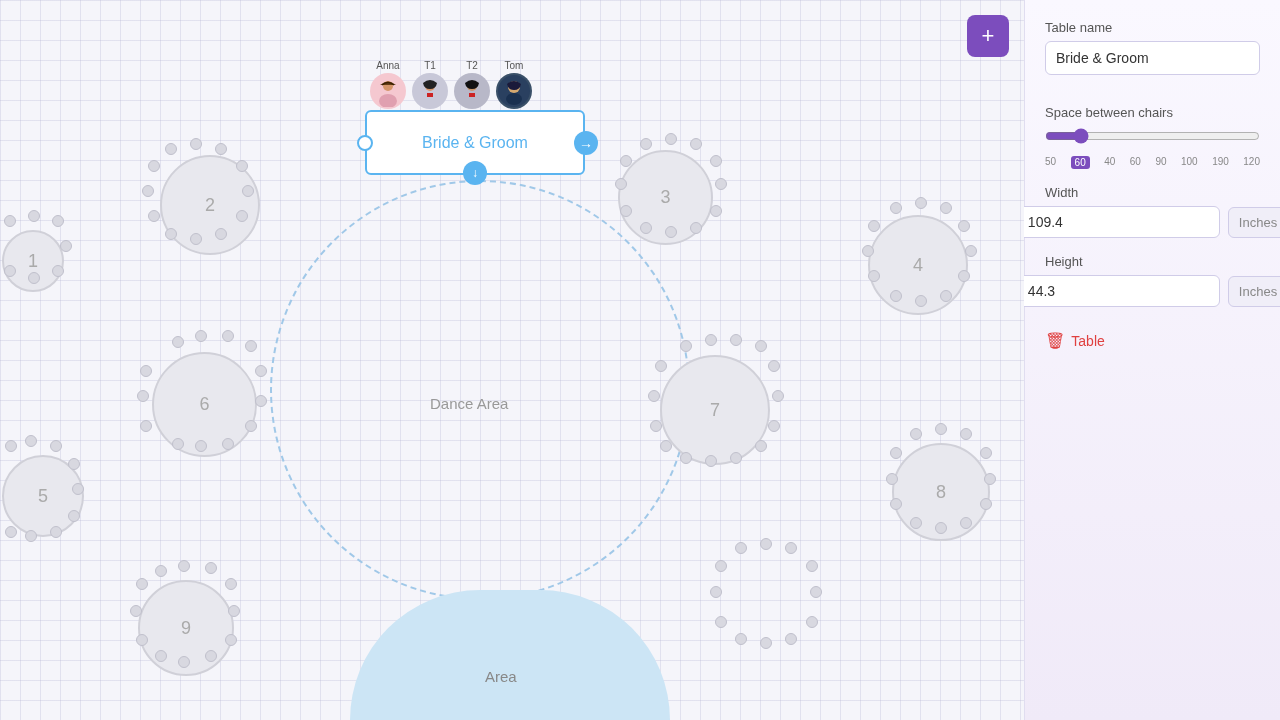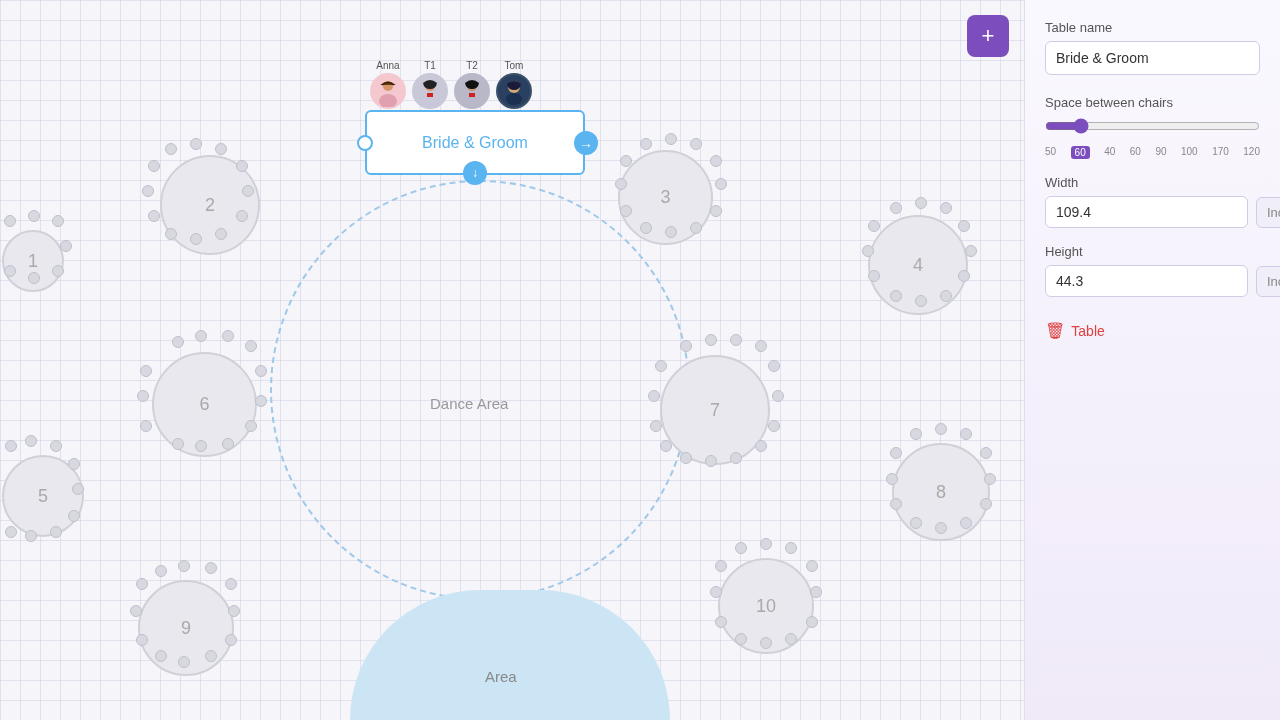--- a/index.html
+++ b/index.html
@@ -249,21 +249,21 @@
       width: 100%;
       padding: 8px 10px;
       border: 1px solid #d0cce8;
       border-radius: 6px;
       font-size: 14px;
       color: #333;
       background: white;
     }
 
     .space-section {
-      margin-top: 4px;
+      margin-top: 14px;
     }
 
     .slider-labels {
       display: flex;
       justify-content: space-between;
       font-size: 10px;
       color: #888;
       margin-top: 2px;
     }
 
@@ -271,20 +271,21 @@
       background: #7c4dbd;
       color: white;
       border-radius: 3px;
       padding: 1px 4px;
     }
 
     .dimension-row {
       display: flex;
       align-items: center;
       gap: 8px;
+      justify-content: center;
     }
 
     .dimension-input {
       flex: 1;
       padding: 7px 10px;
       border: 1px solid #d0cce8;
       border-radius: 6px;
       font-size: 14px;
       color: #333;
       background: white;
@@ -526,23 +527,20 @@
   <div class="chair" style="left:225px;top:578px;"></div>
   <div class="chair" style="left:228px;top:605px;"></div>
   <div class="chair" style="left:225px;top:634px;"></div>
   <div class="chair" style="left:205px;top:650px;"></div>
   <div class="chair" style="left:178px;top:656px;"></div>
   <div class="chair" style="left:155px;top:650px;"></div>
   <div class="chair" style="left:136px;top:634px;"></div>
   <div class="chair" style="left:130px;top:605px;"></div>
   <div class="chair" style="left:136px;top:578px;"></div>
 
-  <div class="round-table" style="width:96px;height:96px;left:718px;top:558px;">
-    <span>10</span>
-  </div>
   <div class="chair" style="left:735px;top:542px;"></div>
   <div class="chair" style="left:760px;top:538px;"></div>
   <div class="chair" style="left:785px;top:542px;"></div>
   <div class="chair" style="left:806px;top:560px;"></div>
   <div class="chair" style="left:810px;top:586px;"></div>
   <div class="chair" style="left:806px;top:616px;"></div>
   <div class="chair" style="left:785px;top:633px;"></div>
   <div class="chair" style="left:760px;top:637px;"></div>
   <div class="chair" style="left:735px;top:633px;"></div>
   <div class="chair" style="left:715px;top:616px;"></div>
@@ -563,21 +561,21 @@
     <div style="position:relative;margin:8px 0;">
       <input type="range" min="50" max="120" value="60" style="width: 100%; accent-color: rgb(124, 77, 189);">
     </div>
     <div class="slider-labels">
       <span>50</span>
       <span class="slider-label-active">60</span>
       <span>40</span>
       <span>60</span>
       <span>90</span>
       <span>100</span>
-      <span>170</span>
+      <span>190</span>
       <span>120</span>
     </div>
   </div>
 
   <div>
     <div class="sidebar-section-label">Width</div>
     <div class="dimension-row">
       <input class="dimension-input" type="text" value="109.4" style="">
       <span class="dimension-unit">Inches</span>
     </div>

